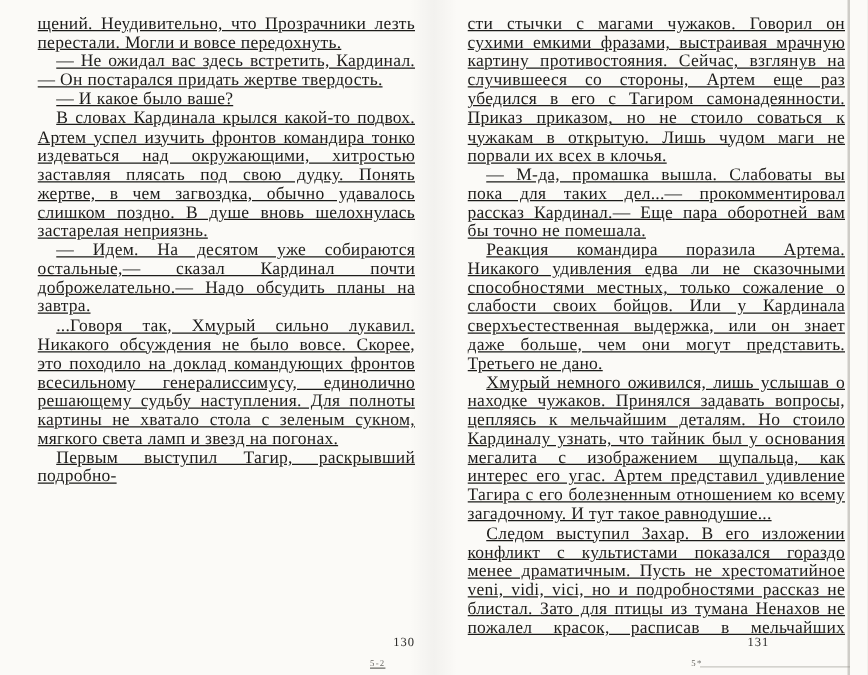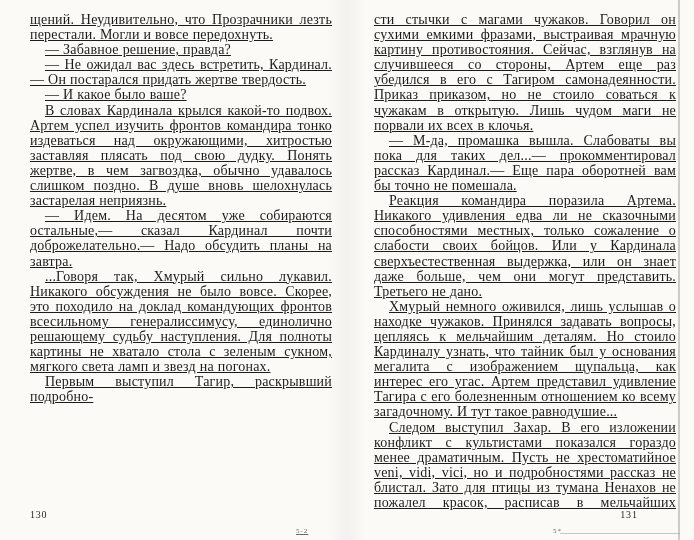--- a/index.html
+++ b/index.html
@@ -46,22 +46,22 @@
     -webkit-hyphens: auto;
   }
   p.cont { text-indent: 0; }
   .folio {
     position: absolute;
     top: 509px;
     font-size: 10px;
     letter-spacing: 0.8px;
     color: #2a2927;
   }
-  .folio-left  { left: 30px;  width: 302px; text-align: left; }
-  .folio-right { left: 598px; width: 62px;  text-align: center; }
+  .folio-left  { left: 30px;  width: 302px; text-align: right; }
+  .folio-right { left: 598px; width: 62px;  text-align: left; }
   .sig {
     position: absolute;
     top: 527px;
     font-size: 7px;
     color: #6b6a66;
     letter-spacing: 1px;
   }
   .sig-left  { left: 296px; text-decoration: underline; }
   .sig-right { left: 553px; }
   .page-edge-right {
@@ -83,21 +83,20 @@
 </style>
 </head>
 <body>
 
 <div class="spread">
 
   <div class="gutter-shadow"></div>
 
   <div class="page-col left-col" lang="ru">
     <p class="para cont">щений. Неудивительно, что Прозрачники лезть перестали. Могли и вовсе передохнуть.</p>
-    <p class="para">— Забавное решение, правда?</p>
     <p class="para">— Не ожидал вас здесь встретить, Кардинал.— Он постарался придать жертве твердость.</p>
     <p class="para">— И какое было ваше?</p>
     <p class="para">В словах Кардинала крылся какой-то подвох. Артем успел изучить фронтов командира тонко издеваться над окружающими, хитростью заставляя плясать под свою дудку. Понять жертве, в чем загвоздка, обычно удавалось слишком поздно. В душе вновь шелохнулась застарелая неприязнь.</p>
     <p class="para">— Идем. На десятом уже собираются остальные,— сказал Кардинал почти доброжелательно.— Надо обсудить планы на завтра.</p>
     <p class="para">...Говоря так, Хмурый сильно лукавил. Никакого обсуждения не было вовсе. Скорее, это походило на доклад командующих фронтов всесильному генералиссимусу, единолично решающему судьбу наступления. Для полноты картины не хватало стола с зеленым сукном, мягкого света ламп и звезд на погонах.</p>
     <p class="para">Первым выступил Тагир, раскрывший подробно-</p>
   </div>
 
   <div class="page-col right-col" lang="ru">
     <p class="para cont">сти стычки с магами чужаков. Говорил он сухими емкими фразами, выстраивая мрачную картину противостояния. Сейчас, взглянув на случившееся со стороны, Артем еще раз убедился в его с Тагиром самонадеянности. Приказ приказом, но не стоило соваться к чужакам в открытую. Лишь чудом маги не порвали их всех в клочья.</p>

